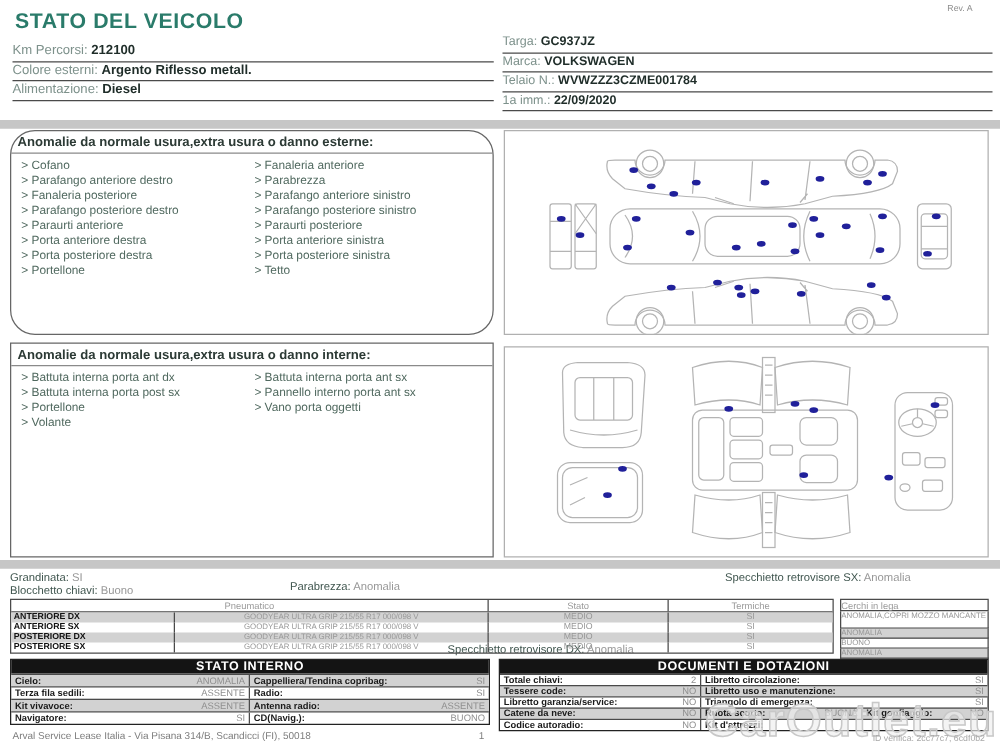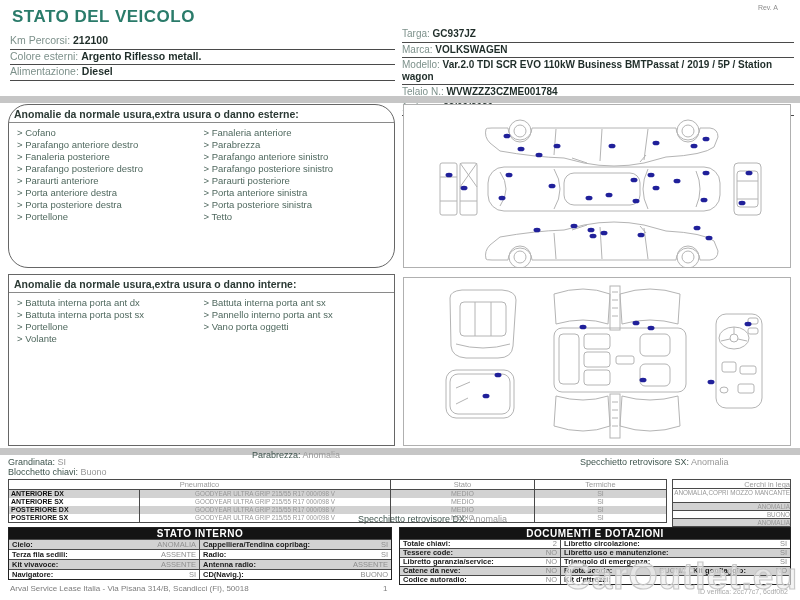--- a/index.html
+++ b/index.html
@@ -52,21 +52,21 @@
   .th-stato { width: 144px; border-right: 1px solid #4a4a4a; }
   .th-term { flex: 1; }
   .tire-row { display: flex; height: 8px; line-height: 8px; }
   .tire-row:nth-of-type(odd) { background: #d2d2d2; }
   .tire-row > div { overflow: hidden; white-space: nowrap; }
   .tc-pos { width: 131px; border-right: 1px solid #4a4a4a; font-weight: bold; color: #111; padding-left: 2px; font-size: 7px; }
   .tc-tire { width: 251px; border-right: 1px solid #4a4a4a; color: #979797; text-align: center; font-size: 6.3px; }
   .tc-stato { width: 144px; border-right: 1px solid #4a4a4a; color: #979797; text-align: center; }
   .tc-term { flex: 1; color: #979797; text-align: center; }
 
-  .wheels { position: absolute; left: 672px; top: 479px; width: 119px; font-size: 6.3px; color: #979797; text-align: right; }
+  .wheels { position: absolute; left: 672px; top: 479px; width: 119px; font-size: 6.3px; color: #979797; text-align: left; }
   .w-head { height: 10px; line-height: 9px; border: 1px solid #4a4a4a; font-size: 7.5px; color: #9a9a9a; }
   .w-row { border: 1px solid #4a4a4a; border-top: none; height: 8px; line-height: 7px; overflow: hidden; }
   .w-row.tall { height: 14px; line-height: 6.5px; padding-top: 1px; }
   .w-row:nth-of-type(odd) { background: #d2d2d2; }
 
   
   .btable { position: absolute; border: 1px solid #222; }
   .btable .bt-title { background: #141414; color: #fff; font-weight: bold; font-size: 10px; text-align: center; height: 11px; line-height: 11px; letter-spacing: .5px; }
   .si { left: 8px; top: 527px; width: 384px; }
   .doc { left: 399px; top: 527px; width: 392px; }
@@ -115,24 +115,20 @@
   </div>
 
   <div class="hdr-right">
     <div class="fld">
       <span class="lbl">Targa:</span>
       <span class="val">GC937JZ</span>
     </div>
     <div class="fld">
       <span class="lbl">Marca:</span>
       <span class="val">VOLKSWAGEN</span>
-    </div>
-    <div class="fld">
-      <span class="lbl">Modello:</span>
-      <span class="val">Var.2.0 TDI SCR EVO 110kW Business BMTPassat / 2019 / 5P / Station wagon</span>
     </div>
     <div class="fld">
       <span class="lbl">Telaio N.:</span>
       <span class="val">WVWZZZ3CZME001784</span>
     </div>
     <div class="fld">
       <span class="lbl">1a imm.:</span>
       <span class="val">22/09/2020</span>
     </div>
   </div>
@@ -326,21 +322,21 @@
   <div class="bar bar2"></div>
 
   <div class="sumitem" style="left:8px;top:457px;">
     <span class="lbl">Grandinata:</span>
     <span class="val">SI</span>
   </div>
   <div class="sumitem" style="left:8px;top:467px;">
     <span class="lbl">Blocchetto chiavi:</span>
     <span class="val">Buono</span>
   </div>
-  <div class="sumitem" style="left:232px;top:450px;margin-left:20px;">
+  <div class="sumitem" style="left:232px;top:464px;">
     <span class="lbl">Parabrezza:</span>
     <span class="val">Anomalia</span>
   </div>
   <div class="sumitem" style="left:358px;top:474px;margin-top:40px;">
     <span class="lbl">Specchietto retrovisore DX:</span>
     <span class="val">Anomalia</span>
   </div>
   <div class="sumitem" style="left:580px;top:457px;">
     <span class="lbl">Specchietto retrovisore SX:</span>
     <span class="val">Anomalia</span>

